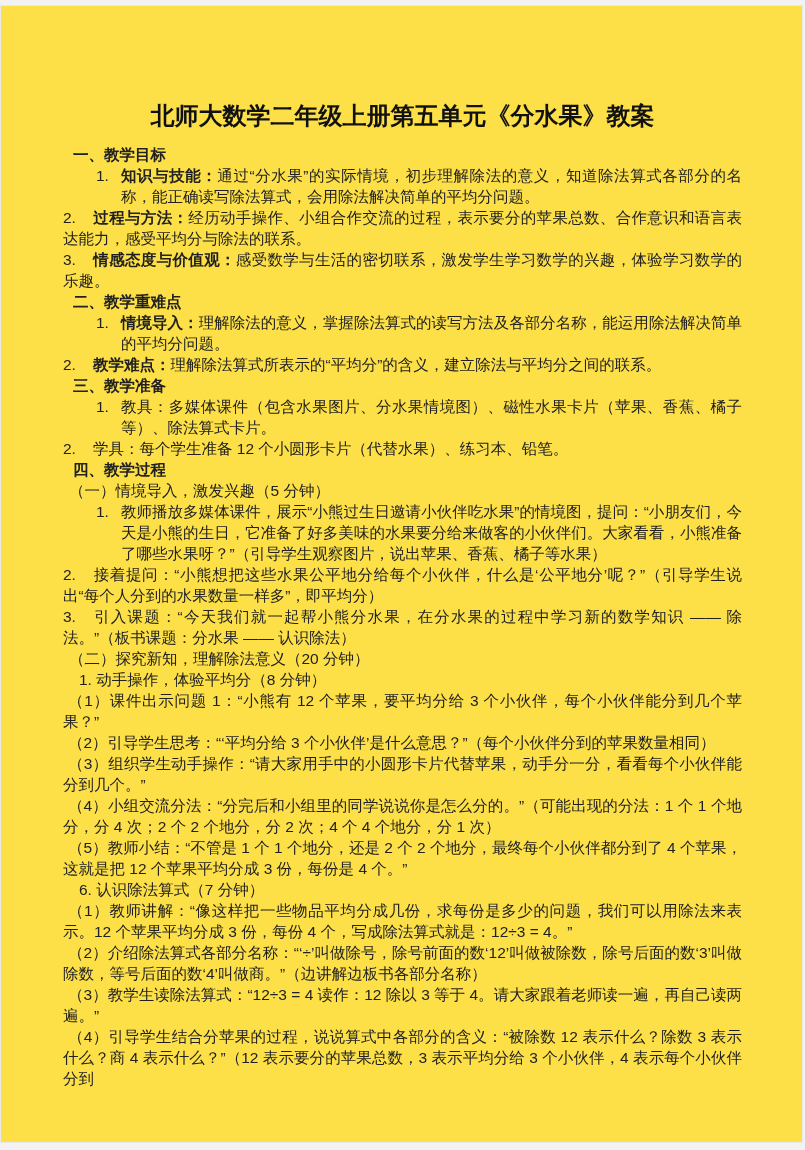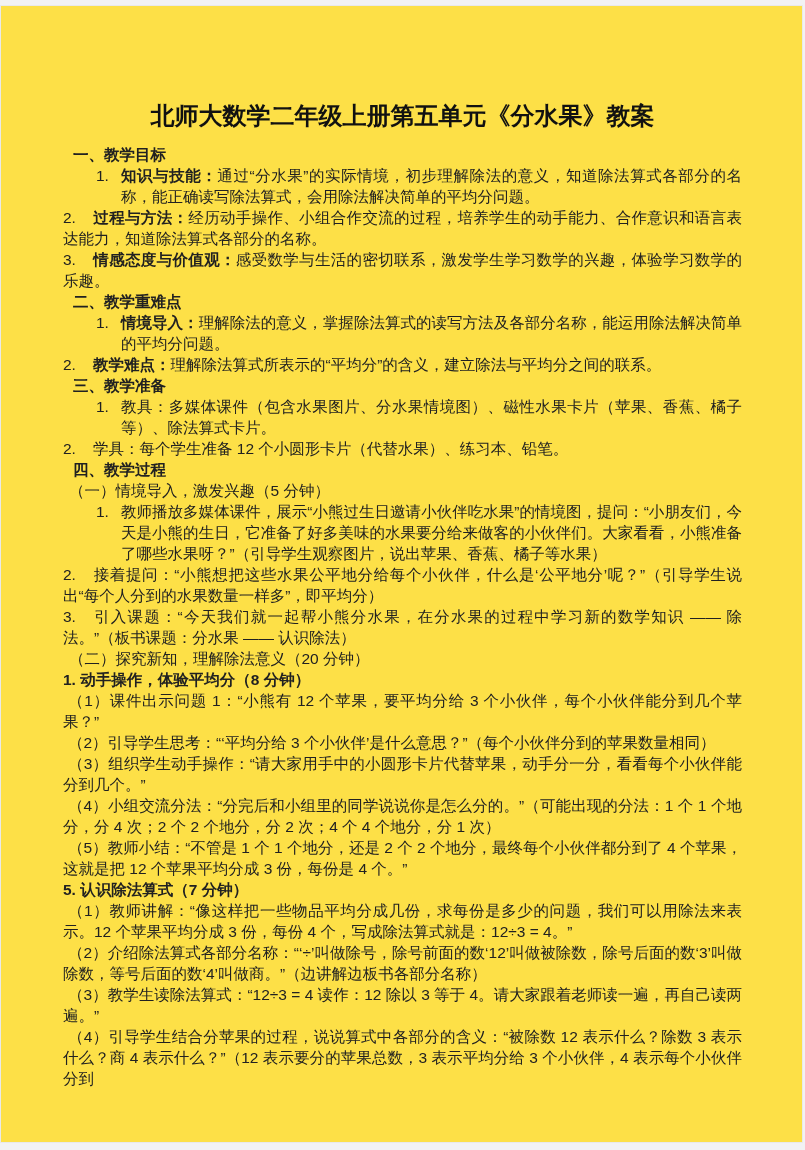--- a/index.html
+++ b/index.html
@@ -28,40 +28,40 @@
     font-size: 24px;
     line-height: 36px;
     font-weight: bold;
     text-align: center;
     color: #111111;
     margin: 0 0 10px 0;
   }
   .p { margin: 0; }
   .h1sec { font-weight: bold; padding-left: 10px; }
   .h2sec { font-weight: normal; padding-left: 6px; }
-  .h3sec { font-weight: bold; }
+  .h3sec { font-weight: normal; margin-left: 16px; }
   .li { position: relative; padding-left: 58px; }
   .li .num { position: absolute; left: 33px; top: 0; }
   .pm .num { display: inline-block; width: 30px; }
   .pp { text-indent: 5px; }
   .lead { font-weight: bold; }
 </style>
 </head>
 <body>
 
 <div class="paper">
   <div class="content">
 
     <h1 class="doc-title">北师大数学二年级上册第五单元《分水果》教案</h1>
 
     <div class="p h1sec">一、教学目标</div>
 
     <div class="p li"><span class="num">1.</span><span class="lead">知识与技能：</span><span>通过“分水果”的实际情境，初步理解除法的意义，知道除法算式各部分的名称，能正确读写除法算式，会用除法解决简单的平均分问题。</span></div>
 
-    <div class="p pm"><span class="num">2.</span><span class="lead">过程与方法：</span><span>经历动手操作、小组合作交流的过程，培养学生的动手能力、合作意识和语言表达能力，知道除法算式各部分的名称。</span></div>
+    <div class="p pm"><span class="num">2.</span><span class="lead">过程与方法：</span><span>经历动手操作、小组合作交流的过程，表示要分的苹果总数、合作意识和语言表达能力，感受平均分与除法的联系。</span></div>
 
     <div class="p pm"><span class="num">3.</span><span class="lead">情感态度与价值观：</span><span>感受数学与生活的密切联系，激发学生学习数学的兴趣，体验学习数学的乐趣。</span></div>
 
     <div class="p h1sec">二、教学重难点</div>
 
     <div class="p li"><span class="num">1.</span><span class="lead">情境导入：</span><span>理解除法的意义，掌握除法算式的读写方法及各部分名称，能运用除法解决简单的平均分问题。</span></div>
 
     <div class="p pm"><span class="num">2.</span><span class="lead">教学难点：</span><span>理解除法算式所表示的“平均分”的含义，建立除法与平均分之间的联系。</span></div>
 
     <div class="p h1sec">三、教学准备</div>
@@ -87,21 +87,21 @@
     <div class="p pp"><span>（1）课件出示问题 1：“小熊有 12 个苹果，要平均分给 3 个小伙伴，每个小伙伴能分到几个苹果？”</span></div>
 
     <div class="p pp"><span>（2）引导学生思考：“‘平均分给 3 个小伙伴’是什么意思？”（每个小伙伴分到的苹果数量相同）</span></div>
 
     <div class="p pp"><span>（3）组织学生动手操作：“请大家用手中的小圆形卡片代替苹果，动手分一分，看看每个小伙伴能分到几个。”</span></div>
 
     <div class="p pp"><span>（4）小组交流分法：“分完后和小组里的同学说说你是怎么分的。”（可能出现的分法：1 个 1 个地分，分 4 次；2 个 2 个地分，分 2 次；4 个 4 个地分，分 1 次）</span></div>
 
     <div class="p pp"><span>（5）教师小结：“不管是 1 个 1 个地分，还是 2 个 2 个地分，最终每个小伙伴都分到了 4 个苹果，这就是把 12 个苹果平均分成 3 份，每份是 4 个。”</span></div>
 
-    <div class="p h3sec">5. 认识除法算式（7 分钟）</div>
+    <div class="p h3sec">6. 认识除法算式（7 分钟）</div>
 
     <div class="p pp"><span>（1）教师讲解：“像这样把一些物品平均分成几份，求每份是多少的问题，我们可以用除法来表示。12 个苹果平均分成 3 份，每份 4 个，写成除法算式就是：12÷3 = 4。”</span></div>
 
     <div class="p pp"><span>（2）介绍除法算式各部分名称：“‘÷’叫做除号，除号前面的数‘12’叫做被除数，除号后面的数‘3’叫做除数，等号后面的数‘4’叫做商。”（边讲解边板书各部分名称）</span></div>
 
     <div class="p pp"><span>（3）教学生读除法算式：“12÷3 = 4 读作：12 除以 3 等于 4。请大家跟着老师读一遍，再自己读两遍。”</span></div>
 
     <div class="p pp"><span>（4）引导学生结合分苹果的过程，说说算式中各部分的含义：“被除数 12 表示什么？除数 3 表示什么？商 4 表示什么？”（12 表示要分的苹果总数，3 表示平均分给 3 个小伙伴，4 表示每个小伙伴分到</span></div>
 
   </div>

